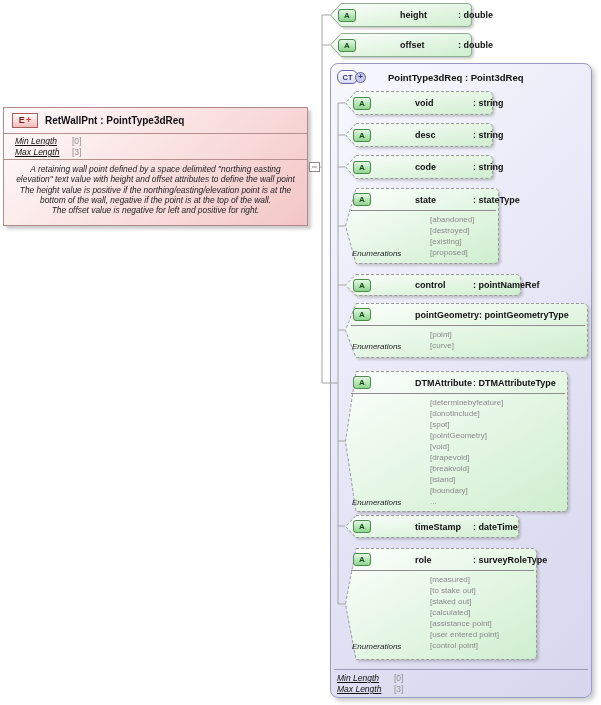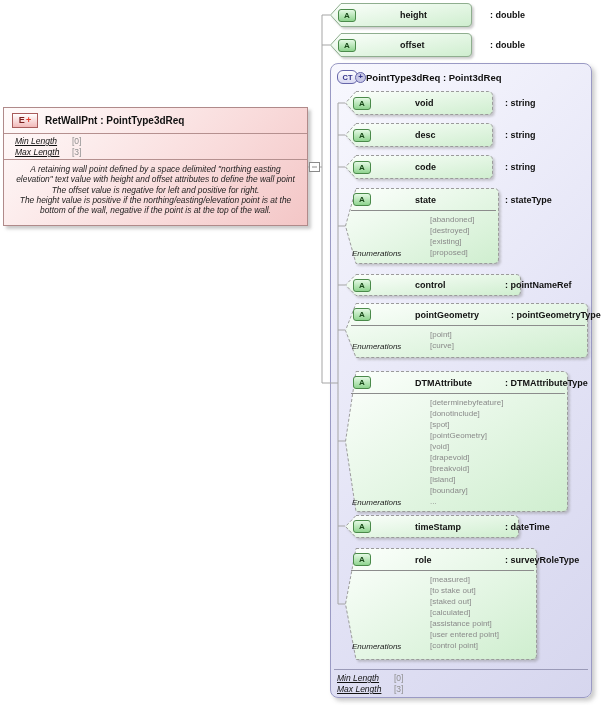--- a/index.html
+++ b/index.html
@@ -21,21 +21,21 @@
   .facet-row{display:flex;font-size:8.5px;line-height:11px;padding:0 0 0 11px;}
   .flabel{font-style:italic;width:57px;flex:none;text-decoration:underline;}
   .fval{color:#8f8f8f;}
   .annot{padding:2px 8px 0 8px;}
   .annot p{margin:0;font-size:8.4px;font-style:italic;line-height:10.3px;color:#1c1c1c;text-align:center;}
 
   
   .ctbox{position:absolute;left:330px;top:63px;width:262px;height:635px;z-index:1;
     background:linear-gradient(135deg,#f8f8fe 0%,#e4e4f6 55%,#d6d6ee 100%);
     border:1px solid #9a9ac4;border-radius:8px;box-shadow:3px 3px 4px rgba(140,140,140,.45);box-sizing:border-box;}
-  .ct-head{display:flex;align-items:center;gap:0;padding:6px 6px 0 6px;}
+  .ct-head{display:flex;align-items:center;gap:22px;padding:6px 6px 0 6px;}
   .cticon{display:flex;align-items:center;flex:none;}
   .ct-rect{width:19px;height:12px;border:1px solid #6666aa;border-radius:6px;
     background:linear-gradient(180deg,#ffffff,#d9d9f2);
     font-size:7.5px;font-weight:bold;color:#333388;display:flex;align-items:center;justify-content:center;}
   .ct-plus{width:9px;height:9px;border:1px solid #6666aa;border-radius:50%;background:#c7c7e6;
     margin-left:-3px;font-size:8px;font-weight:bold;color:#333388;line-height:8px;
     display:flex;align-items:center;justify-content:center;}
   .ct-title{font-weight:bold;font-size:9.5px;white-space:nowrap;}
   .ct-sep{position:absolute;left:3px;right:3px;top:605px;border-top:1px solid #9a9ab8;}
   .ct-facets{position:absolute;left:6px;top:609px;right:4px;}
@@ -46,21 +46,21 @@
   .shape path{fill:url(#gGreen);stroke-width:1;}
   .shape path.solid{stroke:#8fae8f;}
   .shape path.dash{stroke:#9b9b9b;stroke-dasharray:3 2;}
   .ahead{position:absolute;left:8px;display:flex;align-items:center;white-space:nowrap;}
   .attr.simple .ahead{top:0;height:100%;}
   .attr.enum .ahead{top:5px;}
   .aicon{width:16px;height:11px;border:1px solid #4a8a4a;border-radius:3px;flex:none;
     background:linear-gradient(180deg,#e4f9e4 0%,#8fd48f 100%);
     font-size:8px;font-weight:bold;color:#1a4a1a;display:flex;align-items:center;justify-content:center;}
   .aname{margin-left:7px;min-width:58px;font-size:9px;font-weight:bold;padding-left:37px;}
-  .atype{font-size:9px;font-weight:bold;margin-left:32px;}
+  .atype{font-size:9px;font-weight:bold;}
   .asep{position:absolute;left:6px;right:3px;top:22px;border-top:1px solid #8c8c8c;}
   .aenum{position:absolute;left:7px;top:26px;display:flex;align-items:flex-end;}
   .elab{font-size:8px;font-style:italic;width:66px;flex:none;color:#1c1c1c;}
   .evals{font-size:8px;color:#8a8a8a;}
   .evals div{line-height:11px;white-space:nowrap;padding-left:12px;}
 
   .connectors{position:absolute;left:0;top:0;z-index:2;pointer-events:none;}
 </style>
 </head>
 <body>
@@ -103,22 +103,22 @@
         <span class="fval">[0]</span>
       </div>
       <div class="facet-row">
         <span class="flabel">Max Length</span>
         <span class="fval">[3]</span>
       </div>
     </div>
     <div class="sep-r"></div>
     <div class="annot">
       <p>A retaining wall point defined by a space delimited "northing easting elevation" text value with height and offset attributes to define the wall point</p>
+      <p>The height value is positive if the northing/easting/elevation point is at the bottom of the wall, negative if the point is at the top of the wall.</p>
       <p>The offset value is negative for left and positive for right.</p>
-      <p>The height value is positive if the northing/easting/elevation point is at the bottom of the wall, negative if the point is at the top of the wall.</p>
     </div>
   </div>
 
   <svg class="connectors" width="601" height="705">
     <defs>
       <linearGradient id="gGreen" x1="0" y1="0" x2="1" y2="1">
         <stop offset="0" stop-color="#fcfffc"></stop>
         <stop offset="1" stop-color="#cfeecf"></stop>
       </linearGradient>
     </defs>

